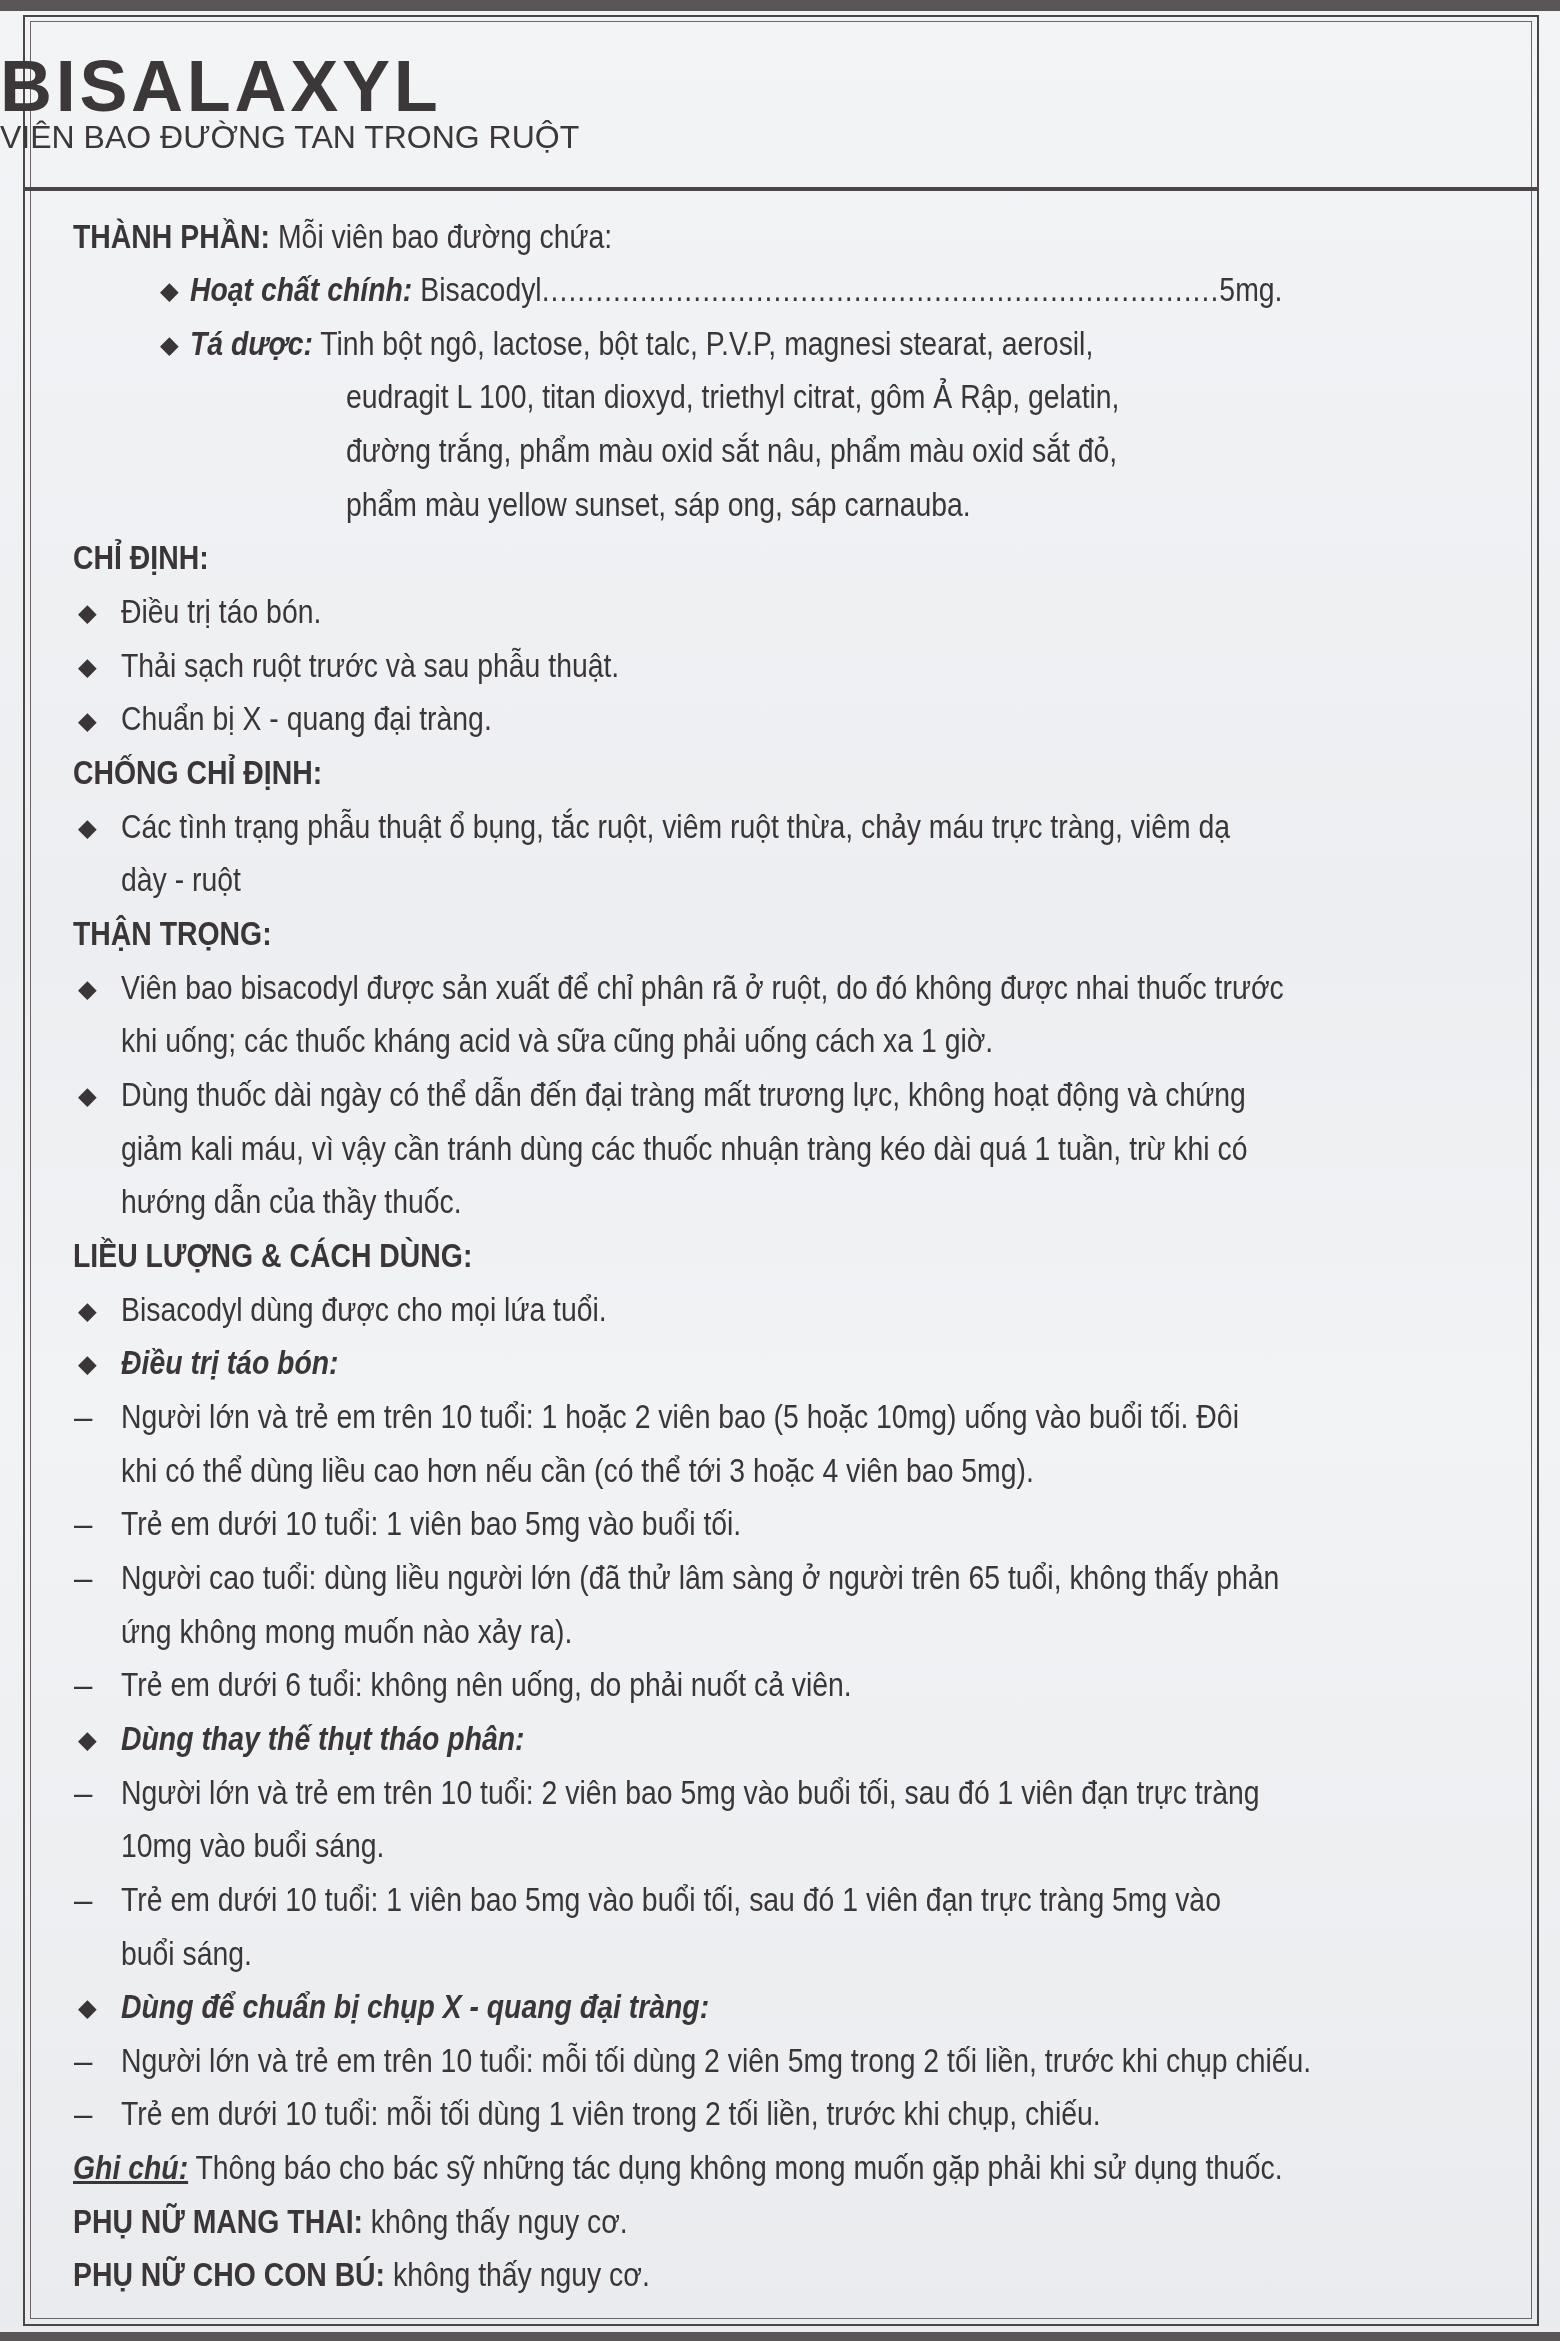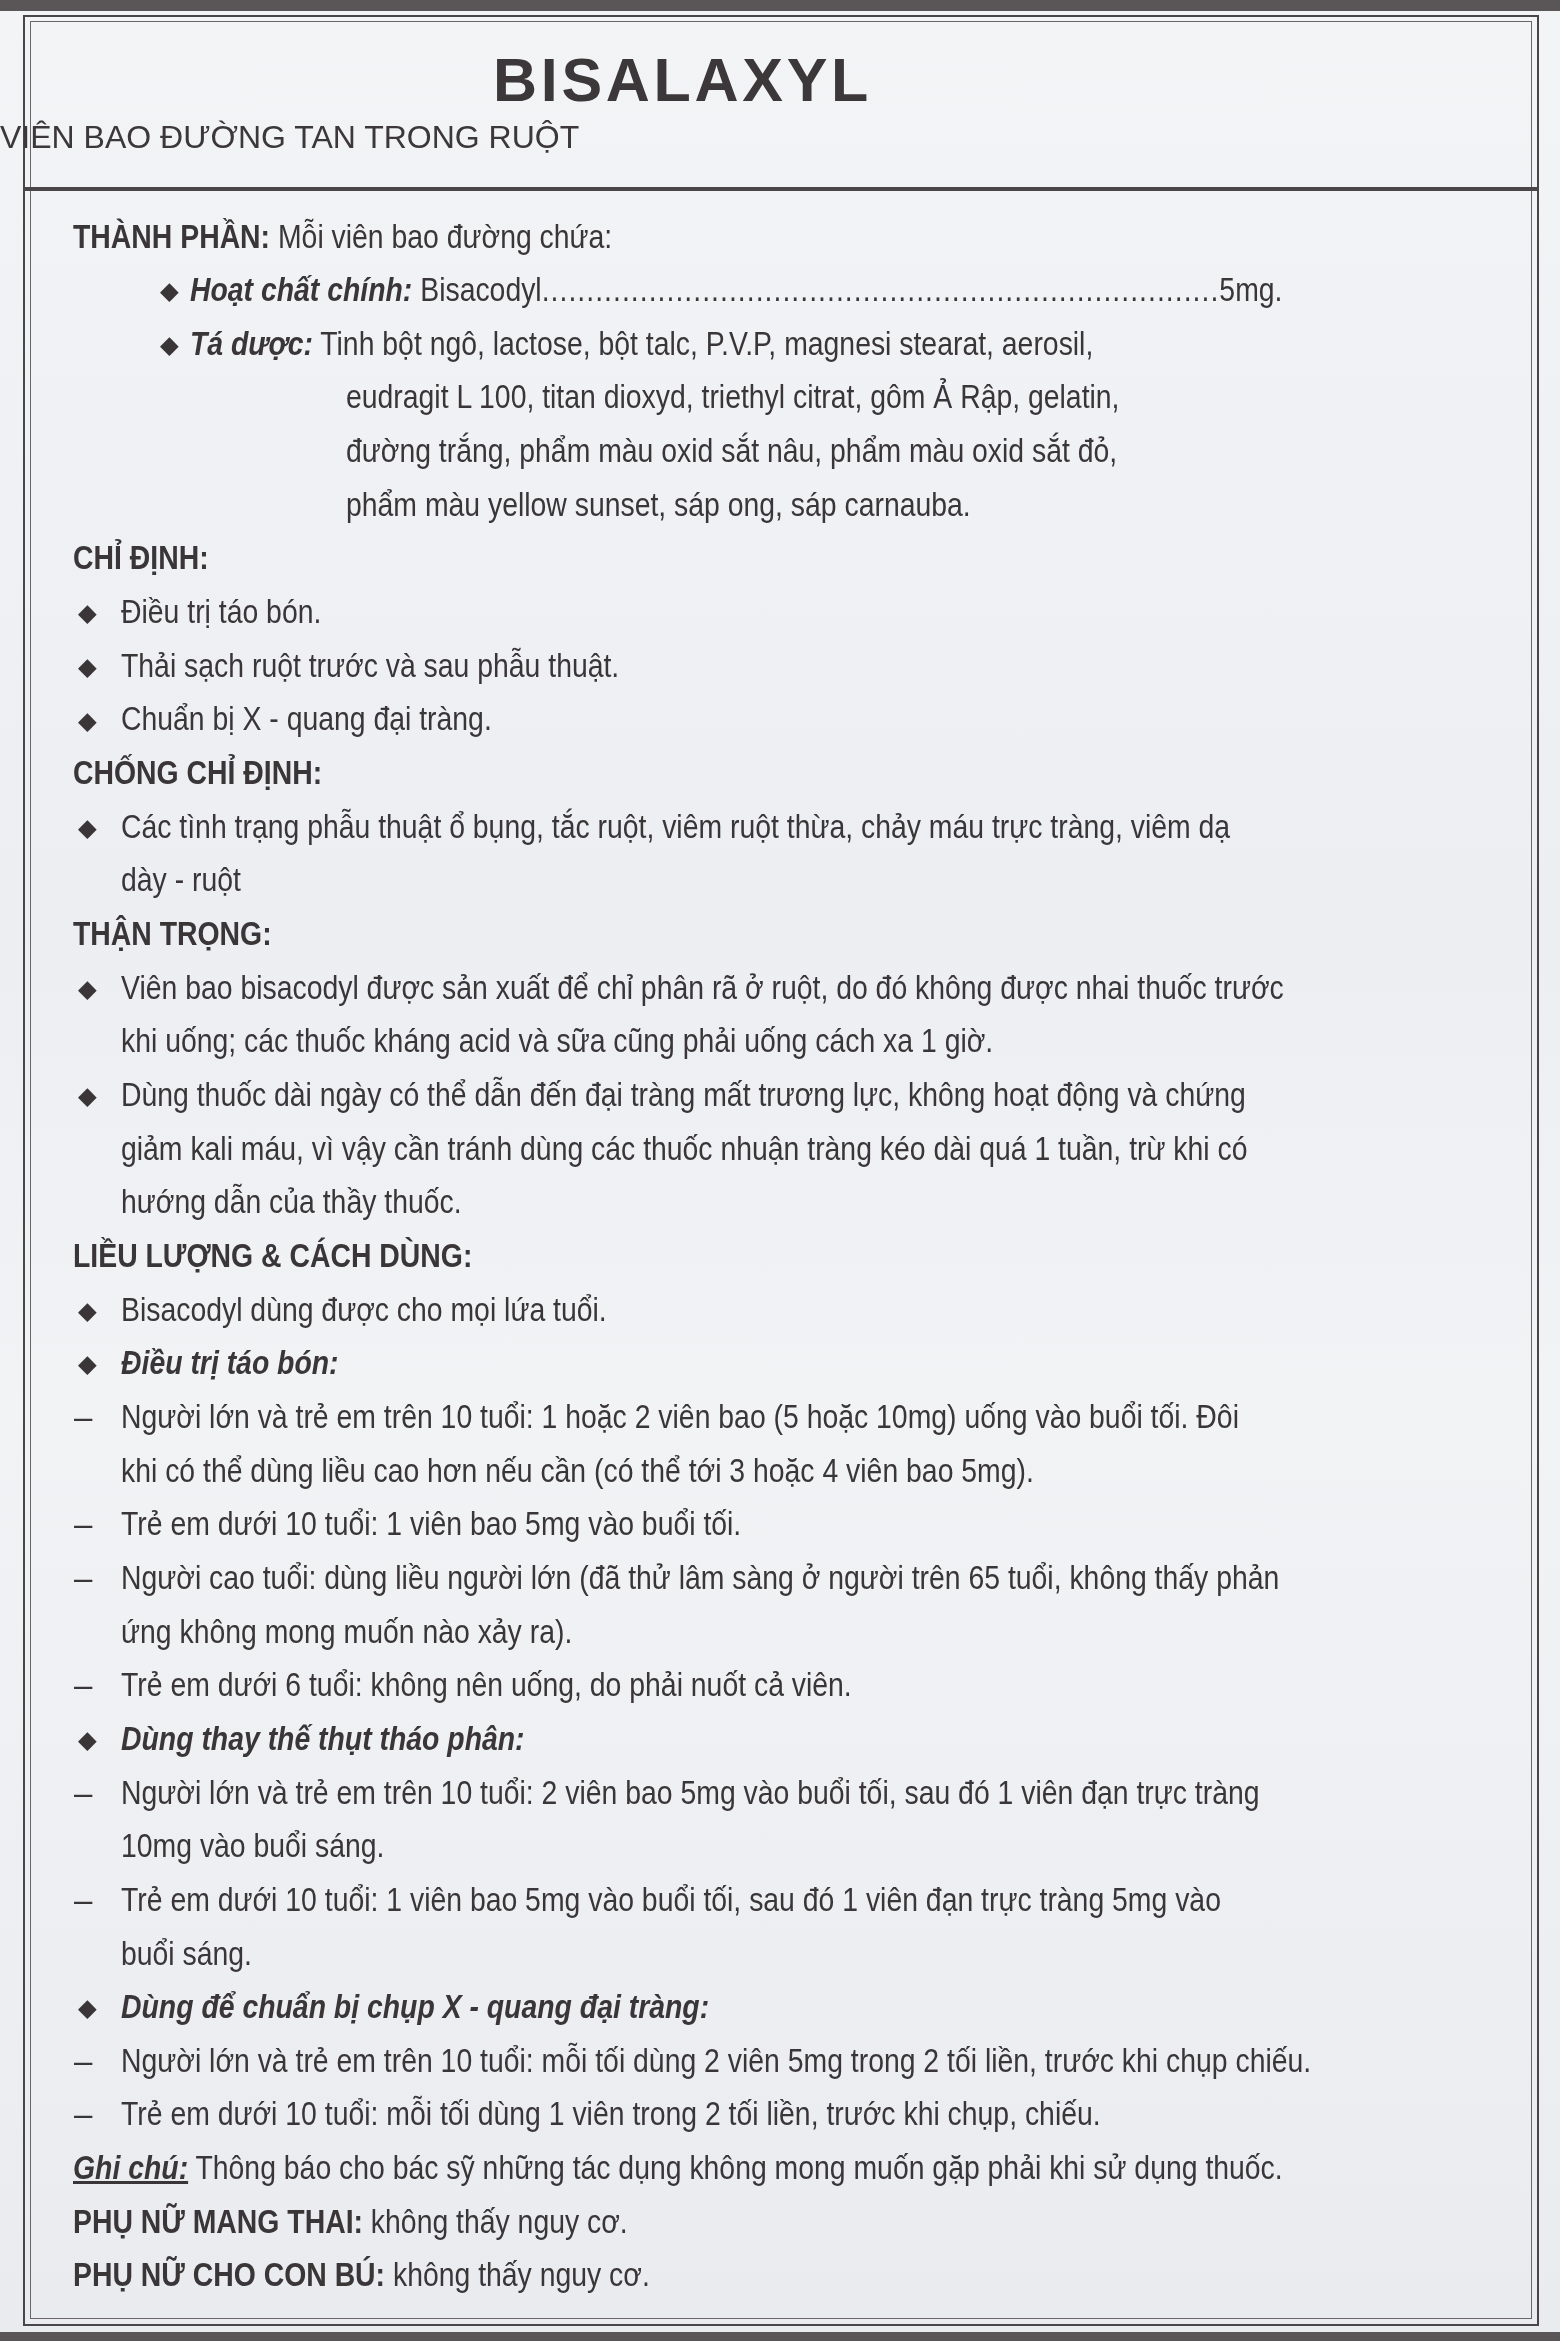--- a/index.html
+++ b/index.html
@@ -6,22 +6,22 @@
   body { width:1561px; height:2342px; background:#eef0f2; position:relative; overflow:hidden;
          font-family:"Liberation Sans", sans-serif; color:#3a3638; }
   .sheet { position:absolute; left:0; top:0; width:1561px; height:2342px;
            background:linear-gradient(180deg,#f3f4f6 0%,#eceef1 40%,#f2f3f5 60%,#e9ebee 100%); }
   .frame { position:absolute; left:23px; top:14.6px; width:1516px; height:2311px;
            border:2.4px solid #4a4648; box-sizing:border-box; }
   .frame-inner { position:absolute; left:4.9px; top:4.9px; right:4.9px; bottom:4.9px; border:1.2px solid #6a6668; }
   .header-rule { position:absolute; left:23px; width:1516px; top:187px; height:3.7px; background:#4a4648; }
   .top-rule { position:absolute; left:0; top:0; width:1561px; height:11px; background:#5a5658; }
   .bottom-rule { position:absolute; left:0; bottom:0; width:1561px; height:9.8px; background:#5a5658; }
-  .title { position:absolute; left:0; width:1365px; top:50px; text-align:center;
-           font-size:61px; font-weight:bold; letter-spacing:3.7px; color:#3c3739; line-height:1; }
+  .title { position:absolute; left:0; width:1365px; top:50px; 
+           font-size:72px; font-weight:bold; letter-spacing:3.7px; color:#3c3739; line-height:1; }
   .subtitle { position:absolute; left:0; width:1561px; top:121px; 
               font-size:32px; color:#3c3739; line-height:1; }
   .line { position:absolute; white-space:nowrap; font-size:33px; line-height:1;
           transform-origin:0 0; transform:scaleX(0.86); }
   .b { font-weight:bold; }
   .bi { font-weight:bold; font-style:italic; }
   .u { text-decoration:underline; }
   .bullet { position:absolute; font-size:24.4px; line-height:1; }
   .dash { position:absolute; font-size:33px; line-height:1; }
   .dots { letter-spacing:1.2px; }

